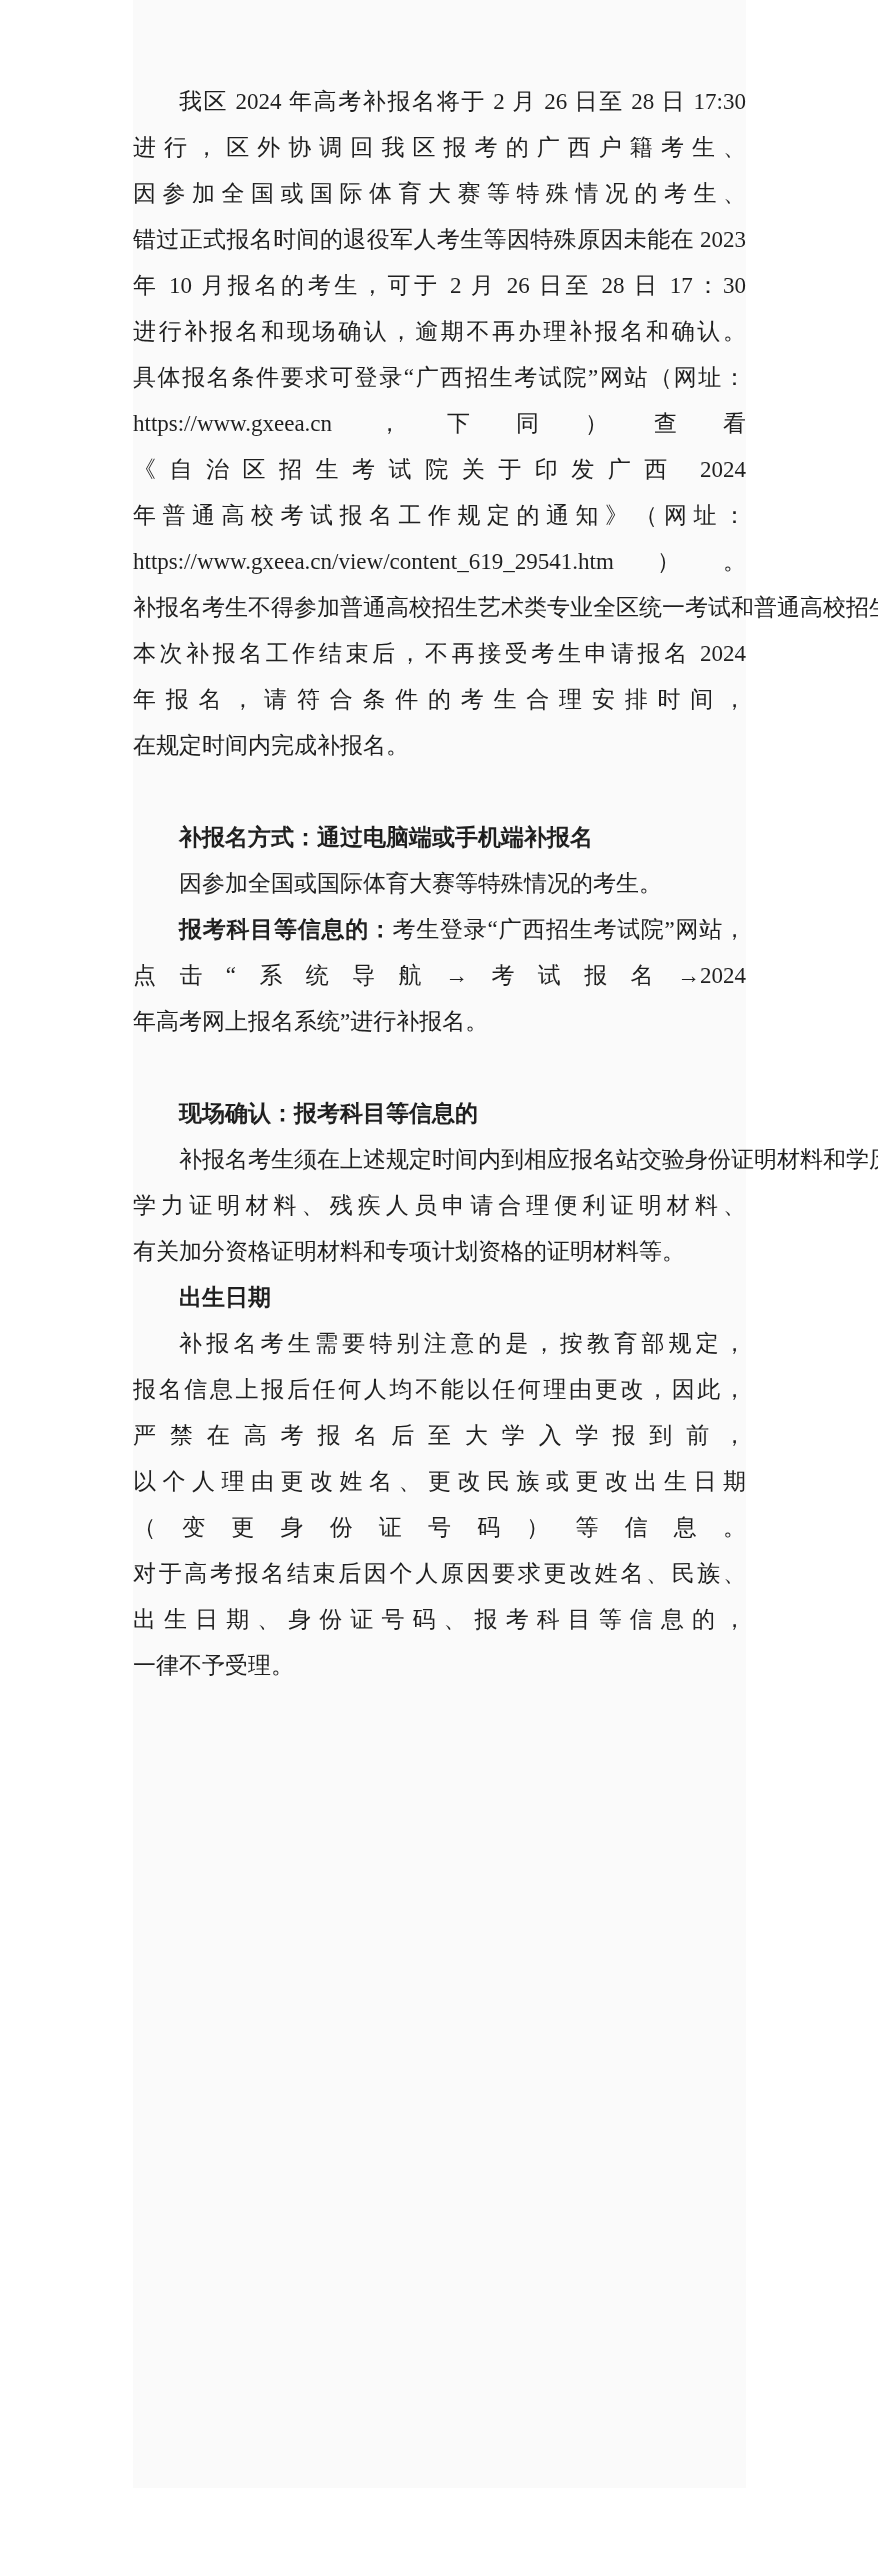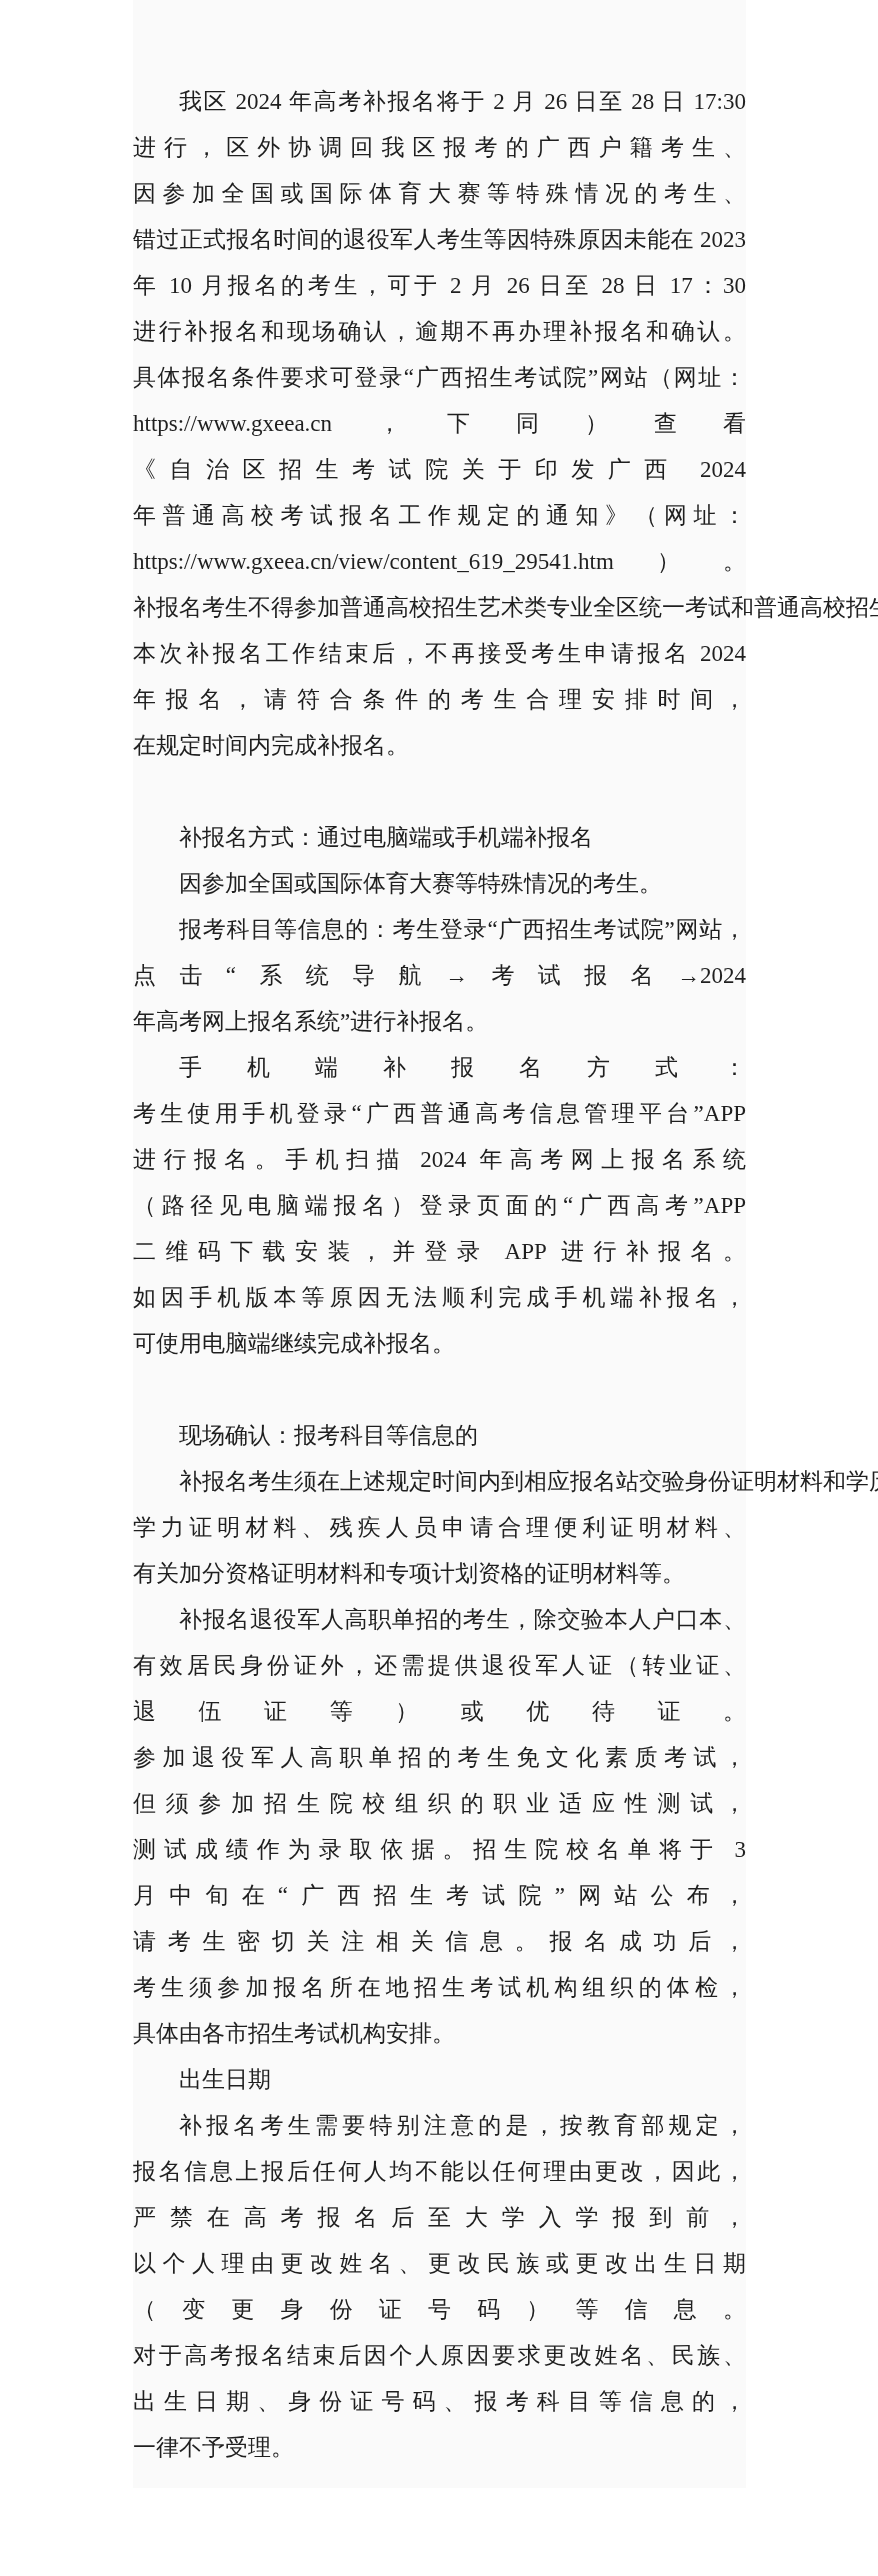--- a/index.html
+++ b/index.html
@@ -27,41 +27,39 @@
     margin: 0;
     font-size: 23px;
     line-height: 46px;
     color: #1f1f1f;
     text-align: justify;
     text-indent: 46px;
     word-break: keep-all;
     overflow-wrap: normal;
   }
   .blk .seg-bold {
-    font-weight: normal;
+    font-weight: bold;
   }
   .heading {
     font-weight: bold;
     margin-top: 46px;
   }
   .heading-tight {
     font-weight: bold;
     margin-top: 0;
   }
 </style>
 </head>
 <body style="background: rgb(255, 255, 255);">
 
 <div class="content-column" style="background: rgb(250, 250, 250);">
   <article id="doc" style="color: rgb(31, 31, 31);">
       <p class="blk paragraph"><span>我区 2024 年高考补报名将于 2 月 26 日至 28 日 17:30 进行，区外协调回我区报考的广西户籍考生、因参加全国或国际体育大赛等特殊情况的考生、错过正式报名时间的退役军人考生等因特殊原因未能在 2023 年 10 月报名的考生，可于 2 月 26 日至 28 日 17：30 进行补报名和现场确认，逾期不再办理补报名和确认。具体报名条件要求可登录“广西招生考试院”网站（网址：https://www.gxeea.cn，下同）查看《自治区招生考试院关于印发广西 2024 年普通高校考试报名工作规定的通知》（网址：https://www.gxeea.cn/view/content_619_29541.htm）。补报名考生不得参加普通高校招生艺术类专业全区统一考试和普通高校招生体育类专业全区统一考试。本次补报名工作结束后，不再接受考生申请报名 2024 年报名，请符合条件的考生合理安排时间，在规定时间内完成补报名。</span></p>
       <p class="blk heading"><span class="seg-bold">补报名方式：通过电脑端或手机端补报名</span></p>
       <p class="blk paragraph"><span>因参加全国或国际体育大赛等特殊情况的考生。</span></p>
       <p class="blk paragraph"><span class="seg-bold">报考科目等信息的：</span><span>考生登录“广西招生考试院”网站，点击“系统导航→考试报名→2024 年高考网上报名系统”进行补报名。</span></p>
-      <p class="blk paragraph"><span class="seg-bold">手机端补报名方式：</span><span>考生使用手机登录“广西普通高考信息管理平台”APP 进行报名。手机扫描 2024 年高考网上报名系统（路径见电脑端报名）登录页面的“广西高考”APP 二维码下载安装，并登录 APP 进行补报名。如因手机版本等原因无法顺利完成手机端补报名，可使用电脑端继续完成补报名。</span></p>
       <p class="blk heading"><span class="seg-bold">现场确认：报考科目等信息的</span></p>
       <p class="blk paragraph"><span>补报名考生须在上述规定时间内到相应报名站交验身份证明材料和学历、学力证明材料、残疾人员申请合理便利证明材料、有关加分资格证明材料和专项计划资格的证明材料等。</span></p>
-      <p class="blk paragraph"><span>补报名退役军人高职单招的考生，除交验本人户口本、有效居民身份证外，还需提供退役军人证（转业证、退伍证等）或优待证。参加退役军人高职单招的考生免文化素质考试，但须参加招生院校组织的职业适应性测试，测试成绩作为录取依据。招生院校名单将于 3 月中旬在“广西招生考试院”网站公布，请考生密切关注相关信息。报名成功后，考生须参加报名所在地招生考试机构组织的体检，具体由各市招生考试机构安排。</span></p>
       <p class="blk heading-tight"><span class="seg-bold">出生日期</span></p>
       <p class="blk paragraph"><span>补报名考生需要特别注意的是，按教育部规定，报名信息上报后任何人均不能以任何理由更改，因此，严禁在高考报名后至大学入学报到前，以个人理由更改姓名、更改民族或更改出生日期（变更身份证号码）等信息。对于高考报名结束后因个人原因要求更改姓名、民族、出生日期、身份证号码、报考科目等信息的，一律不予受理。</span></p>
     </article>
 </div>
 
 
 </body></html>

